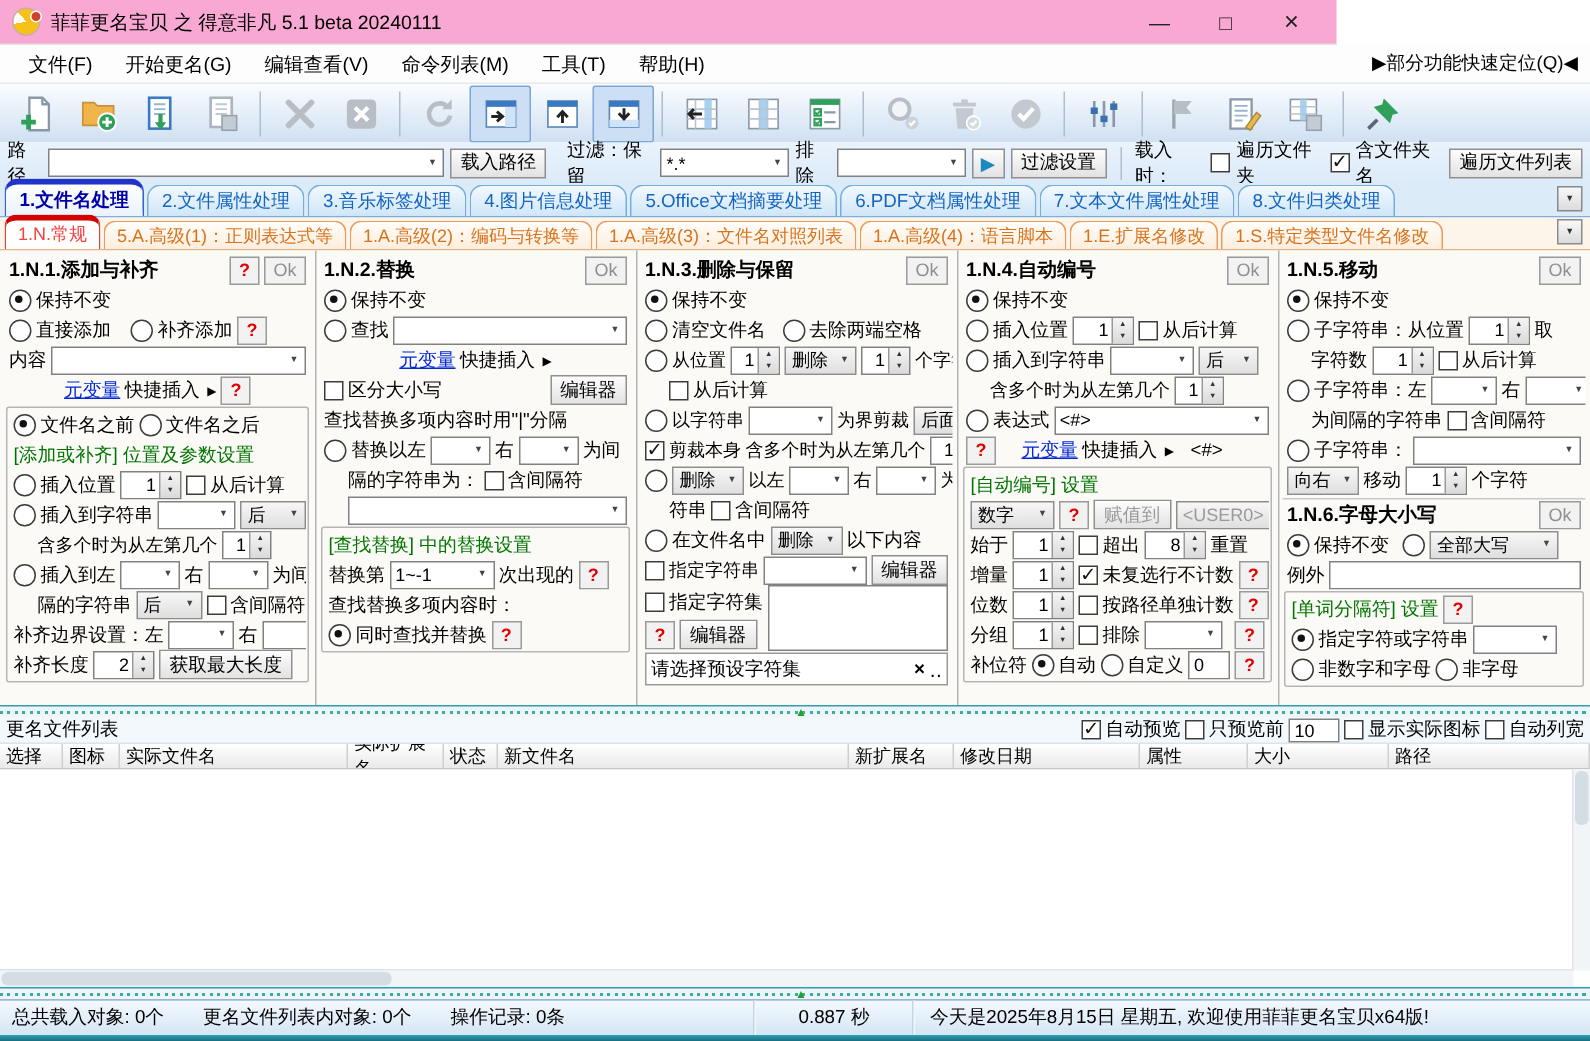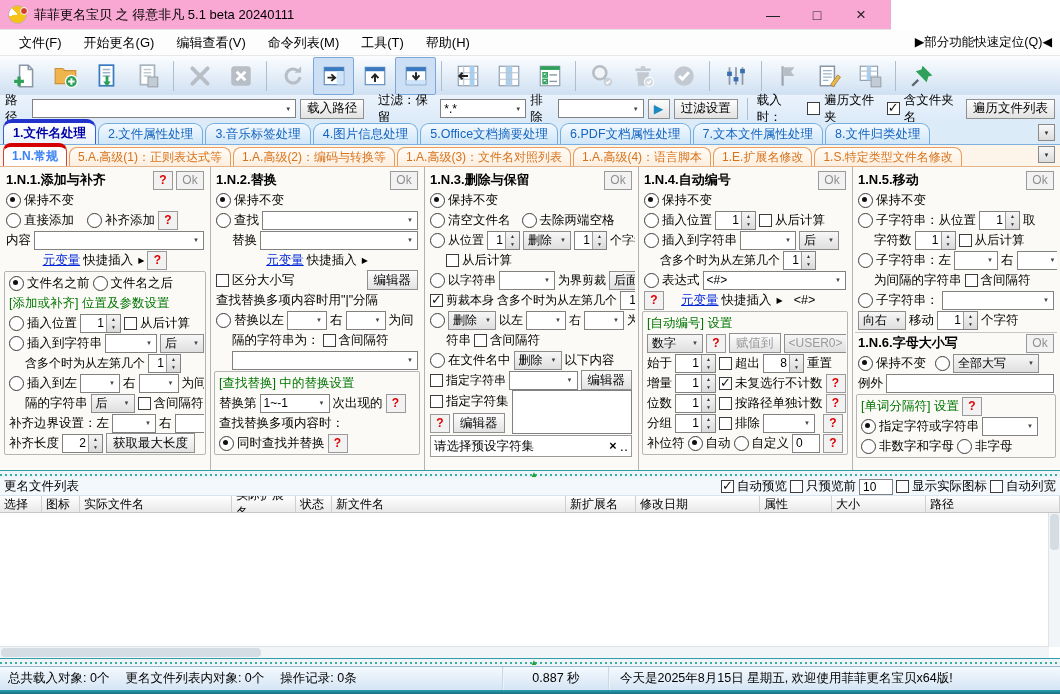--- a/index.html
+++ b/index.html
@@ -55,21 +55,21 @@
   .mla{margin-left:auto}
   .ind{margin-left:16px}
   .w40{width:40px}.w44{width:44px}.w48{width:48px}.w52{width:52px}.w56{width:56px}.w70{width:70px}.w74{width:74px}.w86{width:86px}
   .f1{flex:1;min-width:0}
   
   #tabs1{left:0;top:122px;width:1060px;height:23px;background:#dcebf8;display:flex;align-items:flex-end;padding:0 3px;box-sizing:border-box;gap:2px;border-bottom:1px solid #7fb0dd}
   .t1{height:20px;display:flex;align-items:center;padding:0 9px;border:1px solid #74aede;border-bottom:none;border-radius:9px 9px 0 0;color:#1565c0;background:linear-gradient(#f3f9ff,#cfe6f8);font-size:12.5px}
   .t1.on{color:#0000a8;font-weight:bold;border:1px solid #3c5fd0;border-top:4px solid #2233cc;border-bottom:none;background:linear-gradient(#ffffff,#eaf2fb);height:21px}
   #tabs2{left:0;top:145px;width:1060px;height:22px;background:#fdf4ea;display:flex;align-items:flex-end;padding:0 3px;box-sizing:border-box;gap:2px;border-bottom:1px solid #e3b48a}
   .t2{height:18px;display:flex;align-items:center;padding:0 8px;border:1px solid #eb9c5c;border-bottom:none;border-radius:8px 8px 0 0;color:#d8731c;background:linear-gradient(#fffdf9,#fdeede);font-size:12px}
-  .t2.on{color:#3b82f6;font-weight:bold;border:1px solid #cc4444;border-top:4px solid #d40000;border-bottom:none;background:#fffefc;height:19px}
+  .t2.on{color:#ef4444;font-weight:normal;border:1px solid #cc4444;border-top:4px solid #d40000;border-bottom:none;background:#fffefc;height:19px}
   .tmore{width:15px;height:15px;border:1px solid #8a8a8a;background:linear-gradient(#f8f8f8,#dcdcdc);display:flex;align-items:center;justify-content:center;font-size:6px;color:#333;margin:0 2px 3px auto}
   
   #panel{left:0;top:167px;width:1060px;height:303px;background:#fbfaf7}
   .col{position:absolute;top:2px;bottom:2px;padding:1px 1px;box-sizing:border-box}
   .colsep{position:absolute;top:0;bottom:0;width:1px;background:#b3b3b3}
   .grp{border:1px solid #b5b5b5;border-radius:2px;margin:1px 1px;padding:1px 1px}
   
   .split{left:0;width:1060px;height:8px;background:#eef4f9;border-top:1px solid #30a0a8;border-bottom:1px solid #30a0a8;background-image:repeating-linear-gradient(90deg,#35b0a0 0 2px,transparent 2px 5px);background-size:100% 2px;background-position:0 3px;background-repeat:no-repeat}
   .split .gr{position:absolute;left:50%;top:-1px;color:#1fa32a;font-size:8px}
   
@@ -499,28 +499,20 @@
         <span>保持不变</span>
       </div>
     <div class="r">
         <span class="rd"></span>
         <span>查找</span>
         <span class="combo f1">
           <span class="cv"></span>
           <span class="ca"></span>
         </span>
       </div>
-    <div class="r">
-        <span style="width:13px"></span>
-        <span>替换</span>
-        <span class="combo f1">
-          <span class="cv"></span>
-          <span class="ca"></span>
-        </span>
-      </div>
     <div class="r" style="justify-content:center">
         <span class="lk">元变量</span>
         <span>快捷插入</span>
         <span class="fly">▶</span>
       </div>
     <div class="r">
         <span class="ck"></span>
         <span>区分大小写</span>
         <span class="btn mla">编辑器</span>
       </div>
@@ -966,21 +958,21 @@
   <span class="hscroll">
       <span class="hthumb"></span>
     </span>
 </div>
 
 <div class="split abs" style="top:658px">
     <span class="gr">▲</span>
   </div>
 
 <div id="statusbar" class="abs">
-  <span style="padding:0 8px;display:flex;gap:16px">
+  <span style="padding:0 8px;display:flex;gap:26px">
     <span>总共载入对象: 0个</span>
     <span>更名文件列表内对象: 0个</span>
     <span>操作记录: 0条</span>
   </span>
   <span class="ssep" style="margin-left:auto"></span>
   <span style="width:104px;text-align:center">0.887 秒</span>
   <span class="ssep"></span>
   <span style="padding:0 10px;width:430px">今天是2025年8月15日 星期五, 欢迎使用菲菲更名宝贝x64版!</span>
 </div>
 <div id="bottomedge" class="abs"></div>

